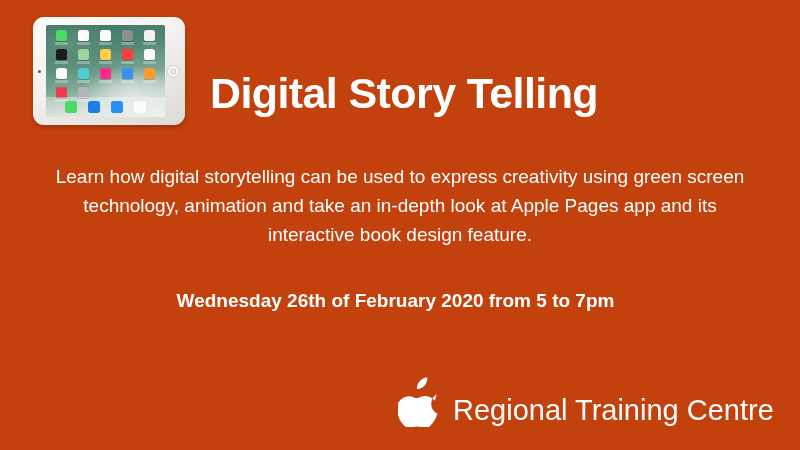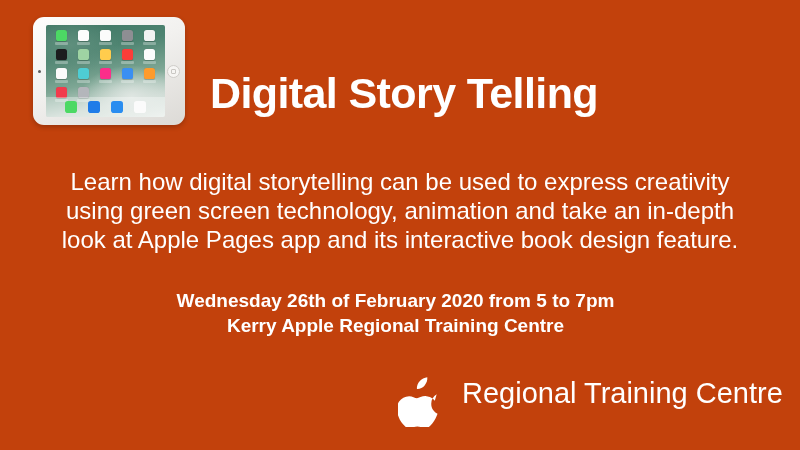--- a/index.html
+++ b/index.html
@@ -135,21 +135,21 @@
     white-space: nowrap;
   }
 
   
   #description {
     position: absolute;
     left: 55px;
     top: 143px;
     width: 690px;
     text-align: center;
-    font-size: 24px;
+    font-size: 19px;
     line-height: 29px;
     font-weight: normal;
   }
 
   
   #event-details {
     position: absolute;
     left: 0;
     right: 9px;
     top: 288px;
@@ -159,22 +159,22 @@
     font-weight: bold;
   }
   #event-details .detail-line { display: block; }
 
   
   #branding {
     position: absolute;
     left: 398px;
     top: 377px;
     display: flex;
-    align-items: flex-start;
-    gap: 22px;
+    align-items: flex-end;
+    gap: 13px;
   }
   #apple-logo { display: block; width: 42px; height: 50px; }
   #brand-text {
     font-size: 29px;
     font-weight: normal;
     letter-spacing: 0px;
     white-space: nowrap;
   }
 </style>
 </head>
@@ -266,21 +266,20 @@
       <div class="ipad-home"></div>
     </div>
   </div>
 
   <h1 id="title">Digital Story Telling</h1>
 
   <p id="description">Learn how digital storytelling can be used to express creativity using green screen technology, animation and take an in-depth look at Apple Pages app and its interactive book design feature.</p>
 
   <div id="event-details">
     <span class="detail-line">Wednesday 26th of February 2020 from 5 to 7pm</span>
-    <span class="detail-line">Kerry Apple Regional Training Centre</span>
   </div>
 
   <div id="branding">
     <svg id="apple-logo" viewBox="0 0 170 200" aria-hidden="true">
       <path fill="#ffffff" d="M118.6 0c1.4 12.2-3.5 24.2-10.8 32.9-7.4 8.7-19.4 15.4-31.2 14.5-1.7-11.8 4.1-24.1 11-31.8C94.9 7 107.6 0.7 118.6 0z"></path>
       <path fill="#ffffff" d="M156.5 68.9c-13.6 8.3-22 22.3-21.9 38.9 0.1 18.8 11.5 32.2 25.4 39.6-4.9 13.9-11.2 26.4-20.4 38.2-8.2 10.4-16.5 20.6-29.6 20.8-12.8 0.2-17.1-7.5-31.8-7.5-14.7 0-19.4 7.3-31.6 7.7-12.6 0.5-22.2-11.2-30.5-21.5C-1.1 163.2-13 124.5 4.4 98.2c8.6-13 24-21.3 40.6-21.5 12.4-0.2 24.1 8.2 31.8 8.2 7.6 0 21.9-10.1 36.9-8.6 6.3 0.3 24 2.5 35.3 19z"></path>
     </svg>
     <span id="brand-text">Regional Training Centre</span>
   </div>
 

